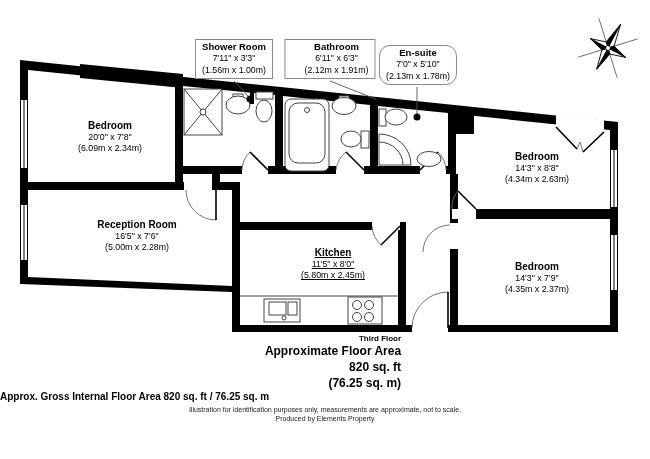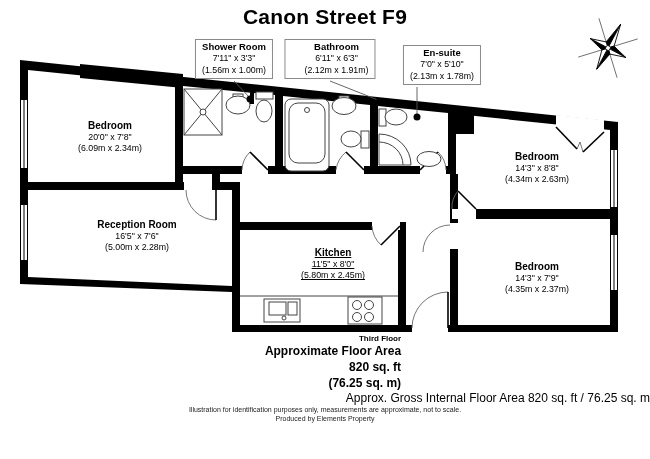--- a/index.html
+++ b/index.html
@@ -11,22 +11,22 @@
   .room-label{position:absolute;text-align:center;transform:translateX(-50%);
        line-height:1.3;white-space:nowrap;z-index:4;}
   .rn{font-weight:bold;font-size:10px;}
   .rd{font-size:8.8px;}
   .boxed{border:1px solid #8a8a8a;background:#fff;padding:1px 6px 2px;z-index:5;}
   .boxed .rn{font-size:9.5px;}
   .area-block{position:absolute;text-align:right;transform:translateX(-50%);
        line-height:1.3;white-space:nowrap;z-index:4;}
   .area-floor{font-weight:bold;font-size:8px;}
   .area-line{font-weight:bold;font-size:12px;}
-  .footer-gross{position:absolute;left:0;top:391px;width:650px;text-align:right;
-       font-weight:normal;font-size:12px;}
+  .footer-gross{position:absolute;left:0;top:391px;width:650px;text-align:left;
+       font-weight:bold;font-size:10px;}
   .footer-small{position:absolute;left:0;width:650px;text-align:center;
        font-size:7px;color:#222;}
 </style>
 </head>
 <body>
 
 <div id="app">
 
   <svg id="plan-svg" width="650" height="459" viewBox="0 0 650 459">
 
@@ -178,33 +178,32 @@
       <polygon points="20,0 0,0 4.5,-4.5" fill="#000"></polygon>
       <polygon points="20,0 0,0 4.5,4.5" fill="#fff"></polygon>
       <polygon points="0,24 0,0 4.5,4.5" fill="#000"></polygon>
       <polygon points="0,24 0,0 -4.5,4.5" fill="#fff"></polygon>
       <polygon points="-20,0 0,0 -4.5,4.5" fill="#000"></polygon>
       <polygon points="-20,0 0,0 -4.5,-4.5" fill="#fff"></polygon>
       <circle cx="0" cy="0" r="2.4" fill="#fff"></circle>
     </g>
   </svg>
 
-  <div class="page-title">Canon Street F9</div>
 
   <div class="room-label boxed" style="left:234px;top:39px;">
     <div class="rn">Shower Room</div>
     <div class="rd">7'11" x 3'3"</div>
     <div class="rd">(1.56m x 1.00m)</div>
   </div>
   <div class="room-label boxed" style="left:330px;top:39px;padding-left:19px;">
     <div class="rn">Bathroom</div>
     <div class="rd">6'11" x 6'3"</div>
     <div class="rd">(2.12m x 1.91m)</div>
   </div>
-  <div class="room-label boxed" style="left:442px;top:45px;">
+  <div class="room-label boxed" style="left:418px;top:45px;border-radius:11px;">
     <div class="rn">En-suite</div>
     <div class="rd">7'0" x 5'10"</div>
     <div class="rd">(2.13m x 1.78m)</div>
   </div>
 
   <div class="room-label" style="left:110px;top:119px;">
     <div class="rn">Bedroom</div>
     <div class="rd">20'0" x 7'8"</div>
     <div class="rd">(6.09m x 2.34m)</div>
   </div>

